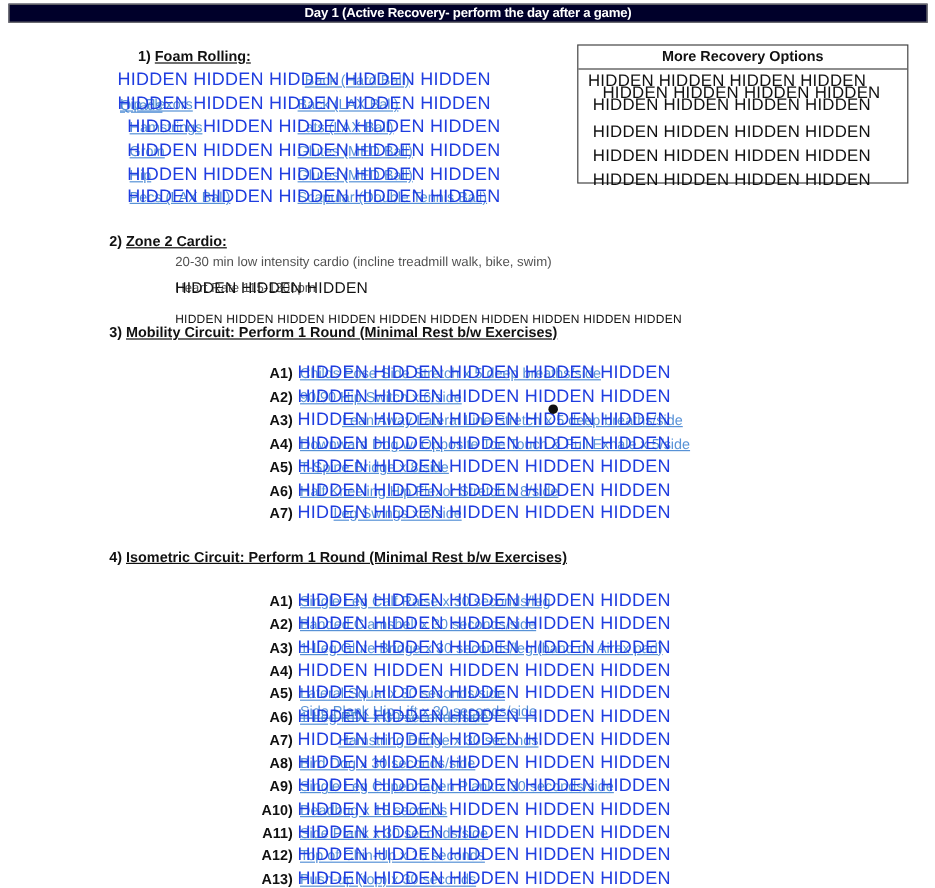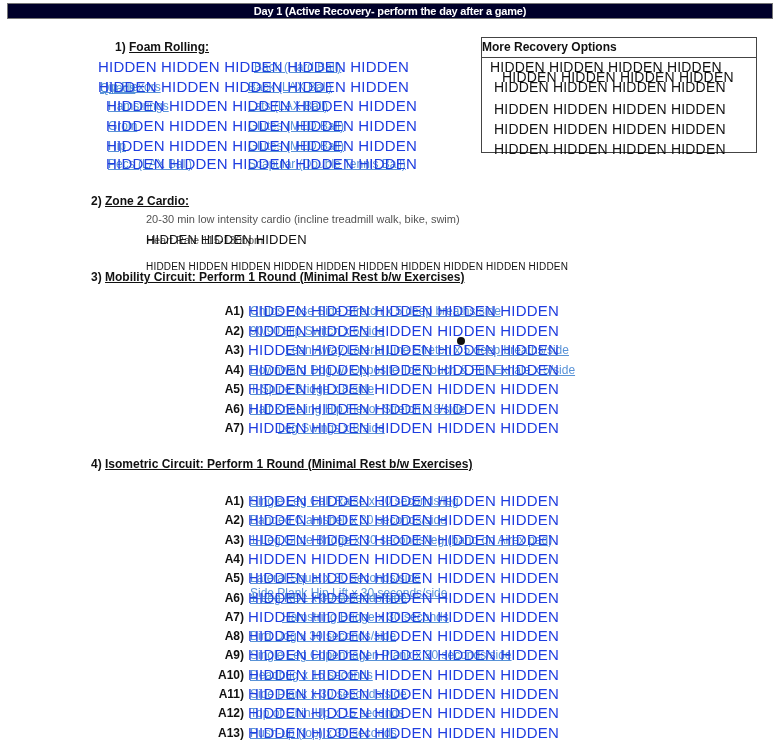--- a/index.html
+++ b/index.html
@@ -13,21 +13,21 @@
   .heading .u { text-decoration: underline; }
   .line { position: absolute; white-space: nowrap; height: 18px; }
   .hid { position: absolute; left: 0; top: 0; color: #1f3de0; font-size: 15px; font-weight: normal;
          letter-spacing: 0.2px; white-space: nowrap; line-height: 18px; }
   .hid.dark { color: #111; }
   .under { position: absolute; left: 0; top: 1px; color: #3b7fd0; font-size: 12px; text-decoration: underline;
            white-space: nowrap; line-height: 16px; opacity: 0.85; }
   .under.dark { color: #333; text-decoration: none; font-size: 11px; }
   .lbl { position: absolute; font-weight: bold; font-size: 12px; color: #111; line-height: 18px; white-space: nowrap; text-align: right; }
   .box { position: absolute; left: 481px; top: 37px; width: 274px; height: 114px; border: 1px solid #444; background: #fff; }
-  .box-title { height: 19px; border-bottom: 1px solid #444; text-align: left; font-weight: bold; font-size: 12px; line-height: 19px; }
+  .box-title { height: 19px; border-bottom: 1px solid #444; text-align: center; font-weight: bold; font-size: 12px; line-height: 19px; }
   .dot { position: absolute; left: 457px; top: 337px; width: 8px; height: 8px; border-radius: 50%; background: #111; }
 </style>
 </head>
 <body>
 
 <div class="banner">Day 1 (Active Recovery- perform the day after a game)</div>
 
 <div class="heading" style="left:91px; top:40px;margin-left:24px;">
   <span>1)</span>
   <span class="u">Foam Rolling:</span>

